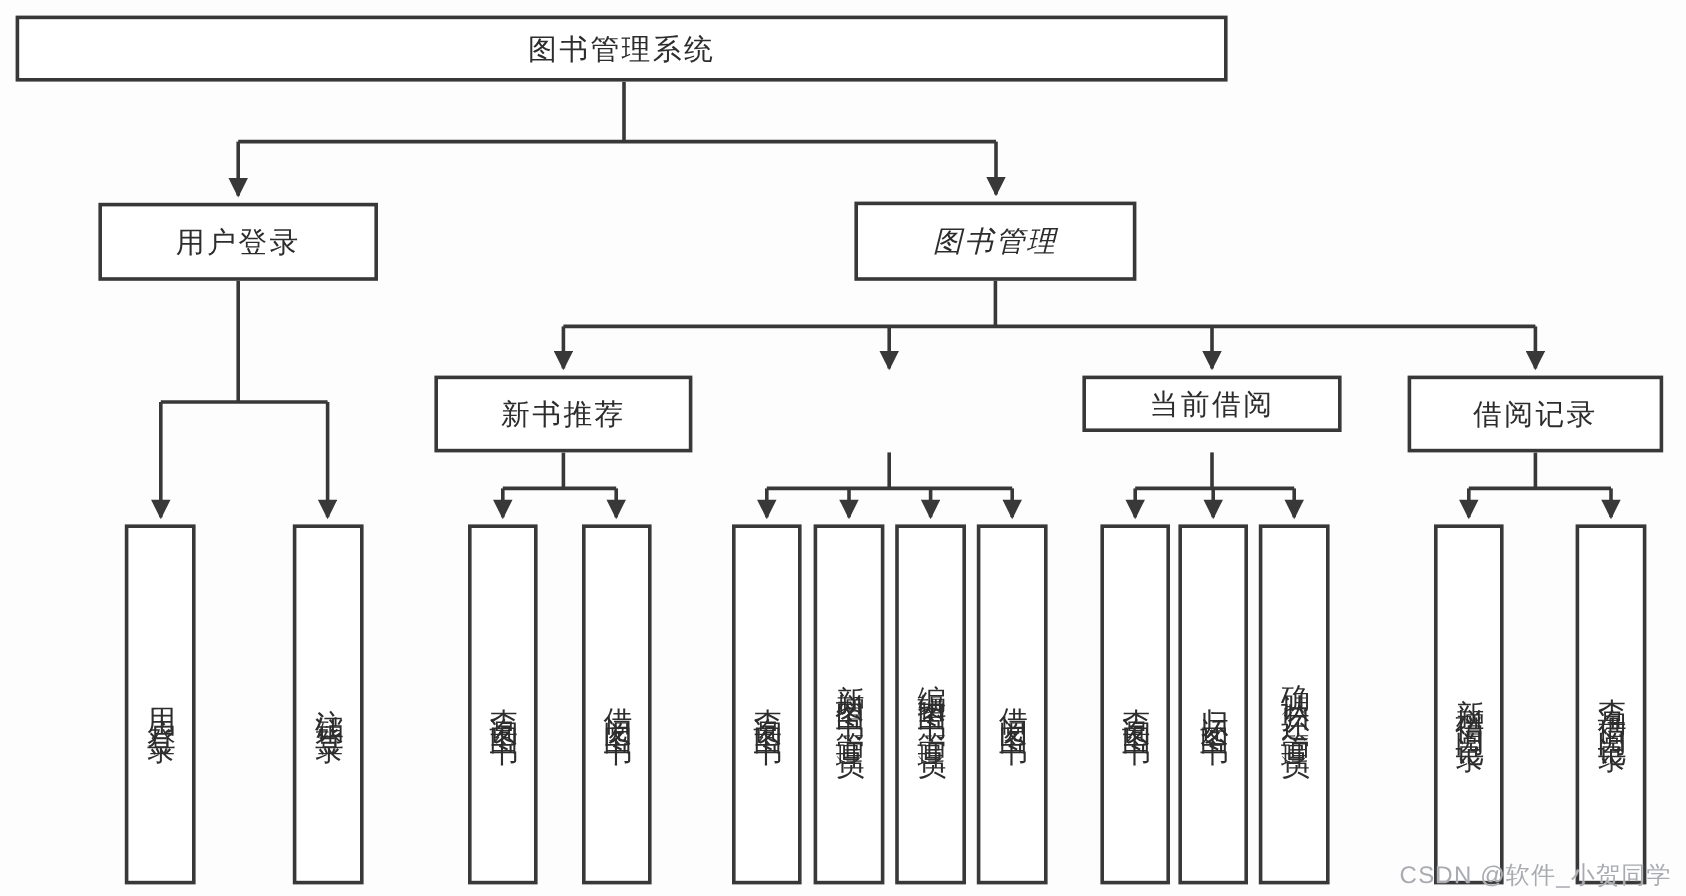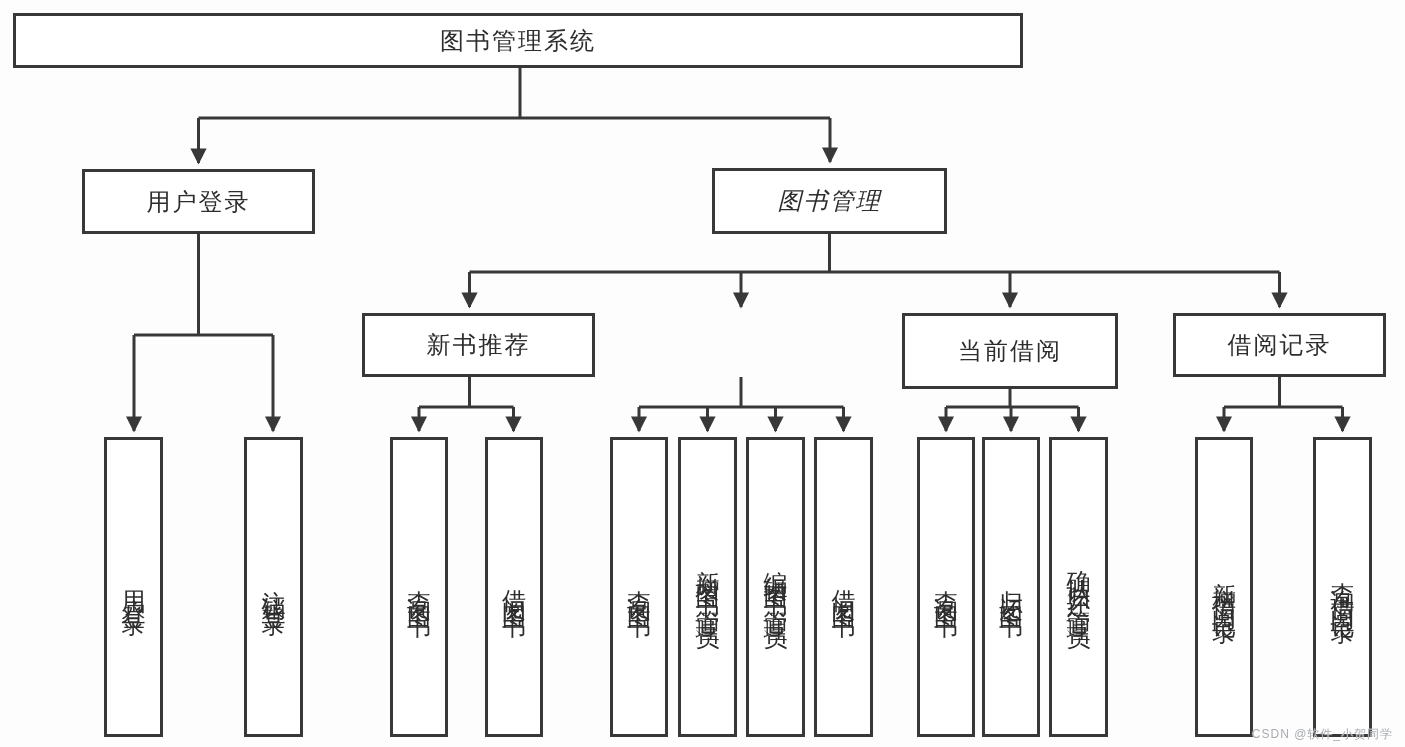--- a/index.html
+++ b/index.html
@@ -38,21 +38,21 @@
     writing-mode: vertical-rl;
     text-orientation: mixed;
     letter-spacing: 8px;
     font-size: 24px;
     line-height: 1;
   }
   #watermark {
     position: absolute;
     right: 12px;
     bottom: 4px;
-    font-size: 12px;
+    font-size: 20px;
     color: #a9abb0;
     letter-spacing: 1px;
     text-shadow: 0 0 1px #ffffff;
   }
 </style>
 </head>
 <body>
 
 <div id="canvas">
 
@@ -104,22 +104,22 @@
       <path d="M1224,407 L1224,431" marker-end="url(#arrow)"></path>
       <path d="M1342.5,407 L1342.5,431" marker-end="url(#arrow)"></path>
     </g>
   </svg>
 
   <div class="node h" style="left:13px; top:13px; width:1010px; height:55px;">图书管理系统</div>
 
   <div class="node h" style="left:82px; top:169px; width:233px; height:65px;">用户登录</div>
   <div class="node h" style="left:712px; top:168px; width:235px; height:66px;font-style:italic;">图书管理</div>
 
-  <div class="node h" style="left:362px; top:313px; width:233px; height:64px;">新书推荐</div>
-  <div class="node h" style="left:902px; top:313px; width:216px; height:76px;">当前借阅</div>
+  <div class="node h" style="left:362px; top:313px; width:215px; height:64px;">新书推荐</div>
+  <div class="node h" style="left:902px; top:313px; width:216px; height:47px;">当前借阅</div>
   <div class="node h" style="left:1173px; top:313px; width:213px; height:64px;">借阅记录</div>
 
   <div class="node v" style="left:104px; top:437px; width:59px; height:300px;">
     <span class="vtext">用户登录</span>
   </div>
   <div class="node v" style="left:244px; top:437px; width:59px; height:300px;">
     <span class="vtext">注销登录</span>
   </div>
 
   <div class="node v" style="left:390px; top:437px; width:58px; height:300px;">

